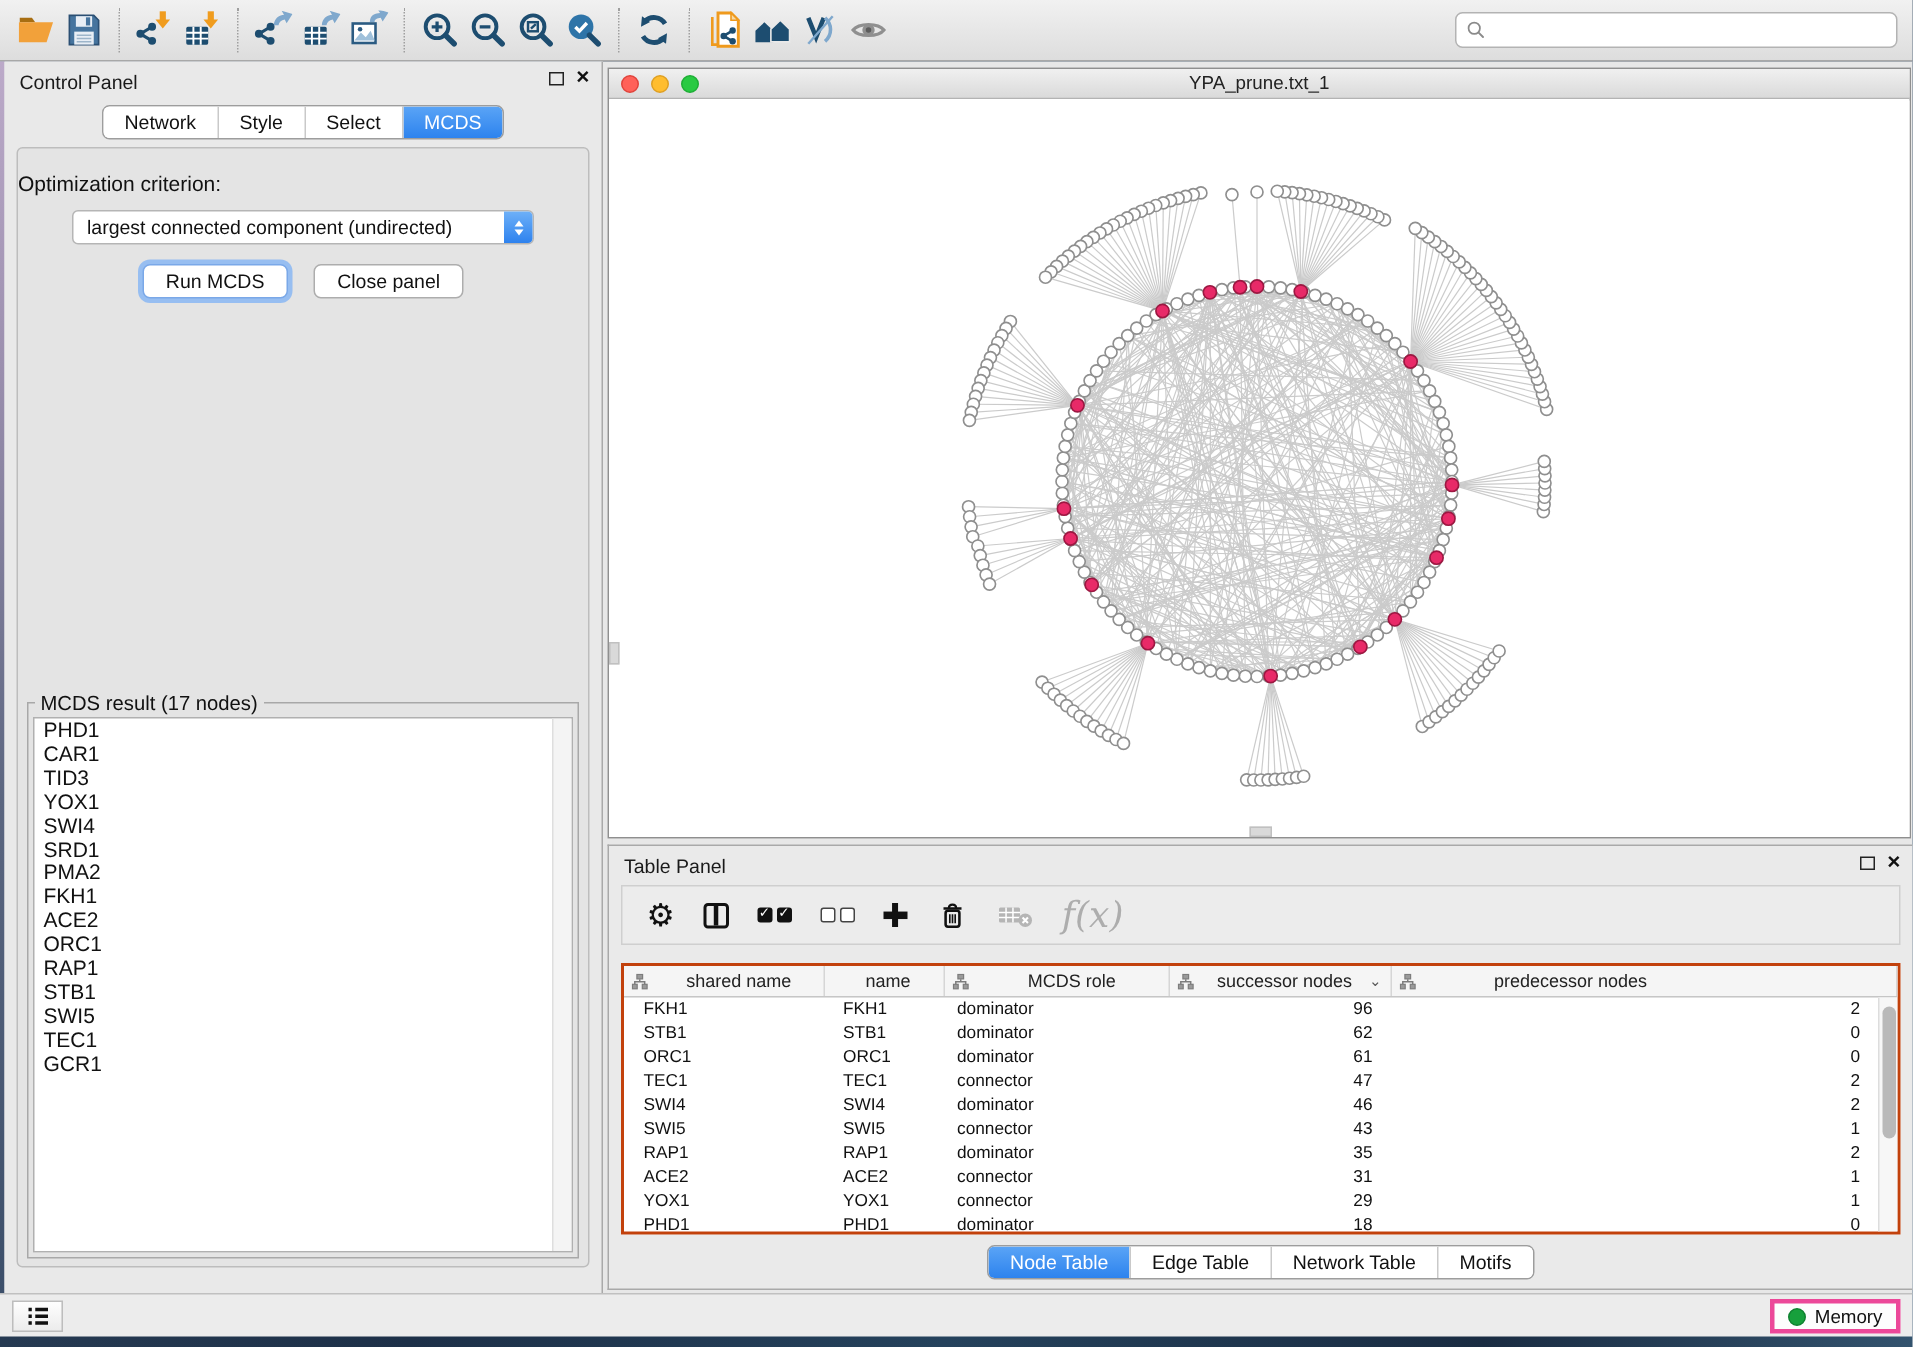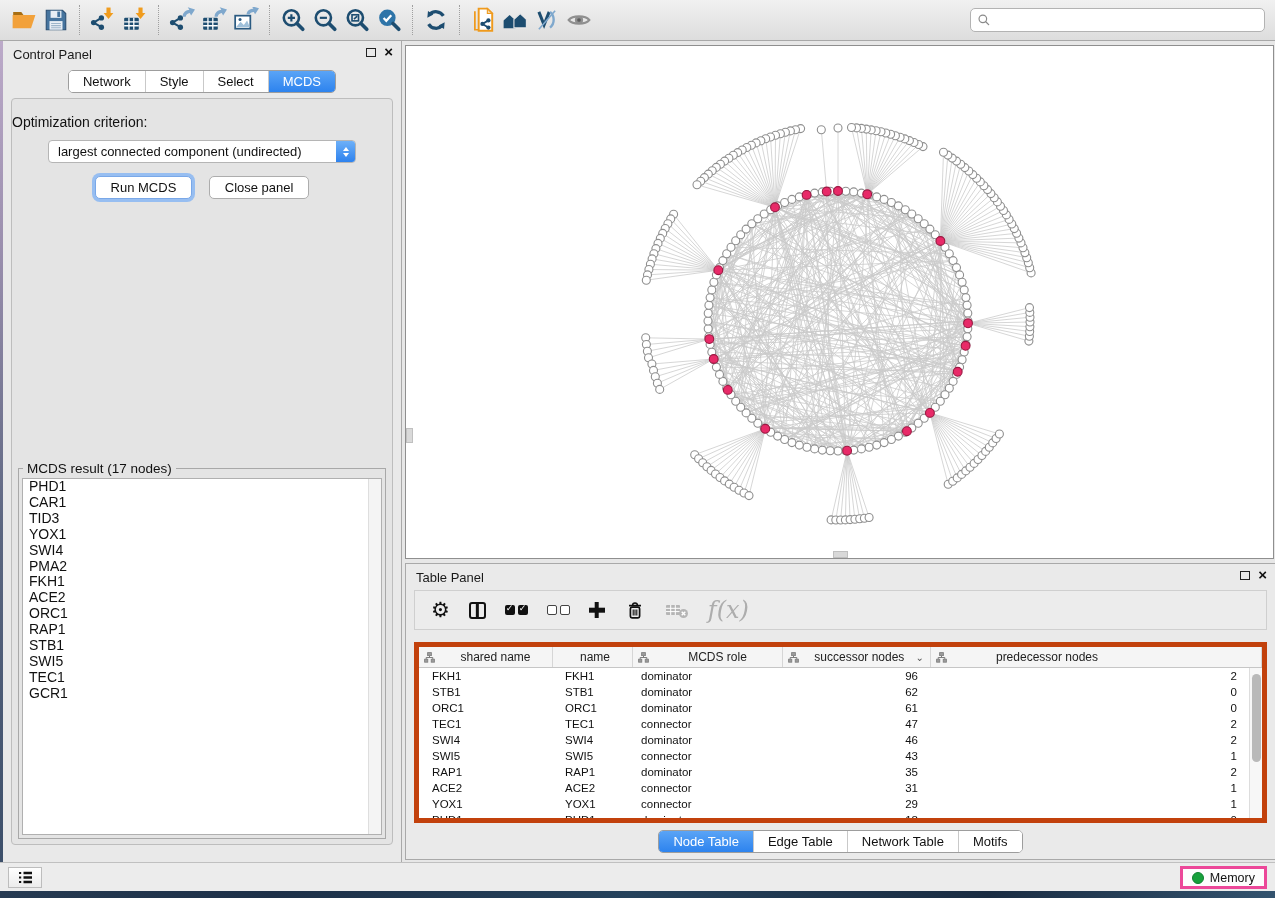--- a/index.html
+++ b/index.html
@@ -84,21 +84,21 @@
   .cb-pair { display:inline-flex; gap:3px; }
   .cb { width:10px; height:10px; border-radius:2px; position:relative; }
   .cb.checked { background:#111; }
   .cb.checked::after { content:"✓"; position:absolute; left:1px; top:-2px; color:#fff; font-size:9px; }
   .cb.empty { border:1.7px solid #444; background:#fff; }
   .plus-glyph { width:16px; height:16px; position:relative; }
   .plus-glyph::before, .plus-glyph::after { content:""; position:absolute; background:#111; }
   .plus-glyph::before { left:50%; top:0; bottom:0; width:4.6px; transform:translateX(-50%); }
   .plus-glyph::after { top:50%; left:0; right:0; height:4.6px; transform:translateY(-50%); }
   .fx-glyph { font-family:"DejaVu Serif", serif; font-style:italic; font-size:24px; color:#adadad; }
-  #tp-tablebox { position:absolute; left:8px; right:8px; top:78px; bottom:36px; background:#fff; border:5px solid #c2410c; overflow:hidden; }
+  #tp-tablebox { position:absolute; left:8px; right:8px; top:78px; bottom:36px; background:#fff; border:2px solid #c2410c; overflow:hidden; }
   #tbl-header { display:flex; height:21px; background:#f5f5f5; border-bottom:1px solid #c6c6c6; align-items:center; }
   .th { display:flex; align-items:center; height:100%; border-right:1px solid #d6d6d6; font-size:12px; color:#222; padding-left:5px; }
   .th .th-label { flex:1; text-align:center; }
   .th.c4 .th-label { padding-right:118px; }
   .sort-chevron { font-size:10px; color:#555; margin-right:6px; }
   .c0 { width:134px; } .c1 { width:80px; } .c2 { width:150px; } .c3 { width:148px; } .c4 { flex:1; }
   #tbl-body { position:absolute; left:0; right:13px; top:21px; bottom:0; }
   .tr { display:flex; height:16px; }
   .td { font-size:11.5px; line-height:16px; height:16px; color:#111; white-space:nowrap; }
   .td.c0 { padding-left:13px; } .td.c1 { padding-left:12px; } .td.c2 { padding-left:8px; }
@@ -310,37 +310,44 @@
       </div>
       <fieldset id="result-fieldset">
         <legend>MCDS result (17 nodes)</legend>
         <div id="result-list">
           <div id="result-items">
               <div class="result-item">PHD1</div>
               <div class="result-item">CAR1</div>
               <div class="result-item">TID3</div>
               <div class="result-item">YOX1</div>
               <div class="result-item">SWI4</div>
+              <div class="result-item">SRD1</div>
               <div class="result-item">PMA2</div>
               <div class="result-item">FKH1</div>
               <div class="result-item">ACE2</div>
               <div class="result-item">ORC1</div>
               <div class="result-item">RAP1</div>
               <div class="result-item">STB1</div>
               <div class="result-item">SWI5</div>
               <div class="result-item">TEC1</div>
               <div class="result-item">GCR1</div>
             </div>
           <div id="result-scroll-track"></div>
         </div>
       </fieldset>
     </div>
   </div>
 
   <div id="network-window">
+    <div id="net-titlebar">
+      <span class="light" id="light-red"></span>
+      <span class="light" id="light-yellow"></span>
+      <span class="light" id="light-green"></span>
+      <span>YPA_prune.txt_1</span>
+    </div>
     <div id="net-canvas"><svg width="867" height="493" viewBox="0 0 867 493">
           <g stroke="#c2c2c2" stroke-width="0.8" opacity="0.85">
             <line x1="371.6" y1="369.1" x2="562.0" y2="254.0"></line>
             <line x1="345.8" y1="351.3" x2="408.6" y2="381.9"></line>
             <line x1="351.8" y1="151.7" x2="302.9" y2="238.3"></line>
             <line x1="378.6" y1="372.5" x2="561.1" y2="269.7"></line>
             <line x1="539.0" y1="180.2" x2="416.3" y2="383.1"></line>
             <line x1="424.2" y1="124.2" x2="562.0" y2="254.0"></line>
             <line x1="558.2" y1="285.1" x2="329.7" y2="334.2"></line>
             <line x1="351.8" y1="356.3" x2="302.2" y2="246.2"></line>

